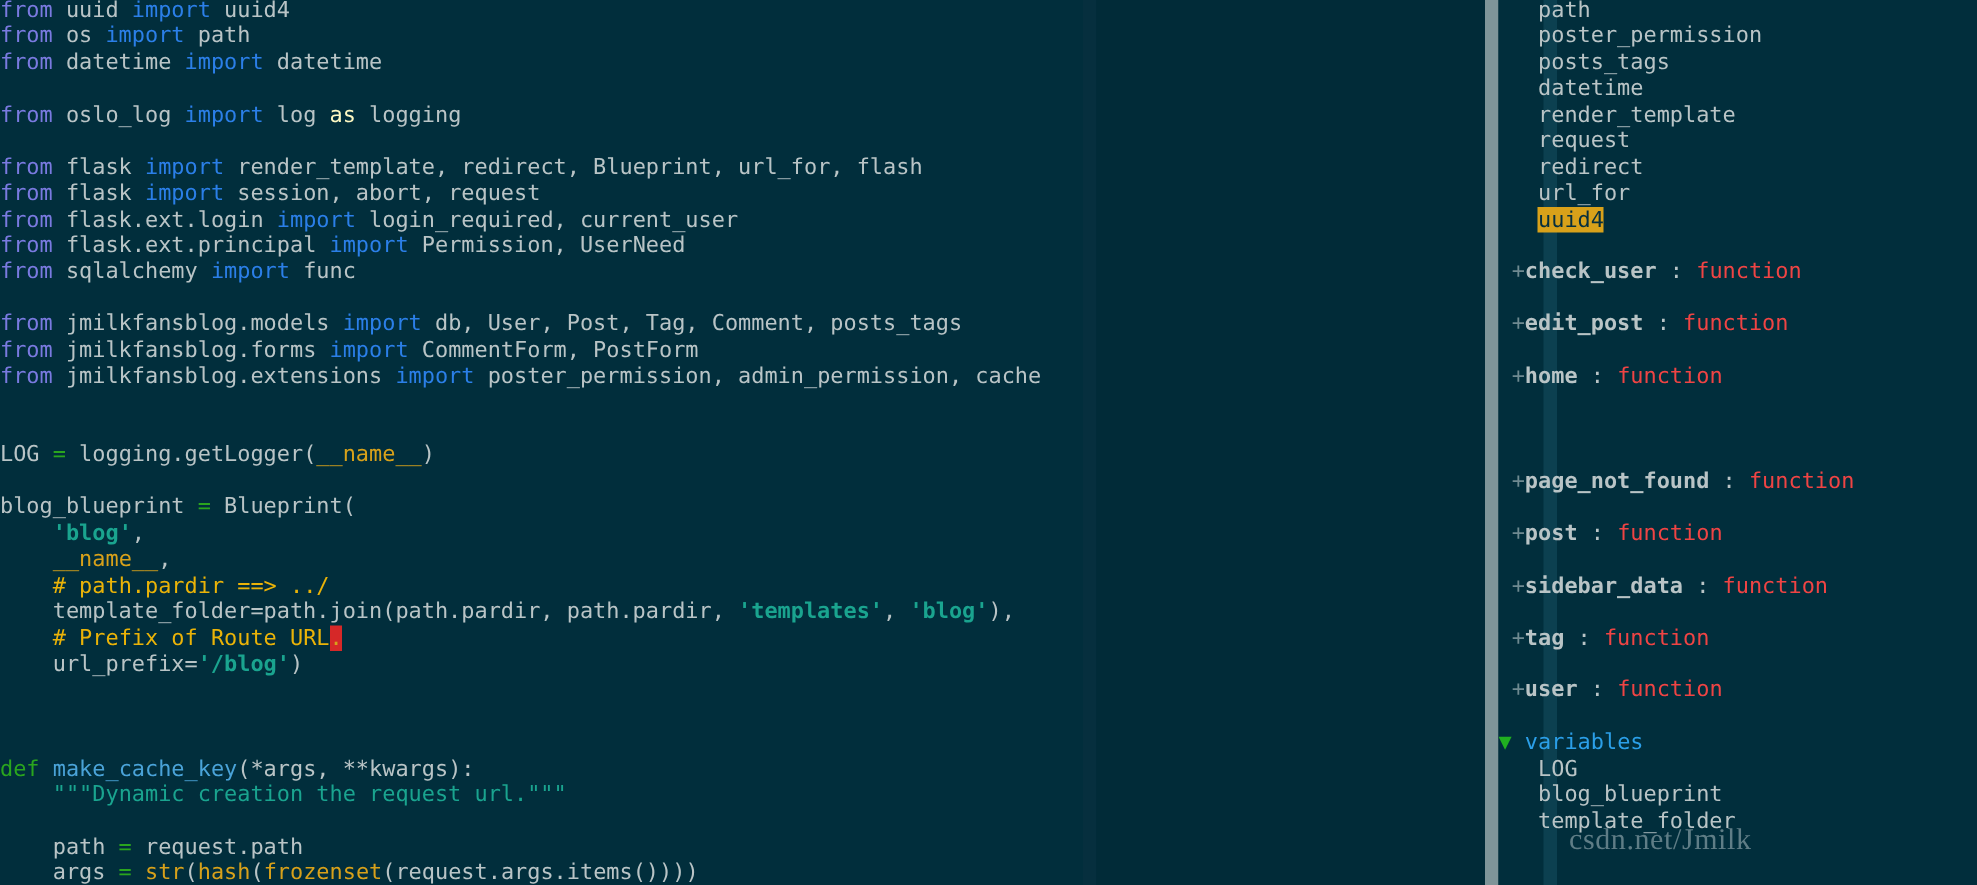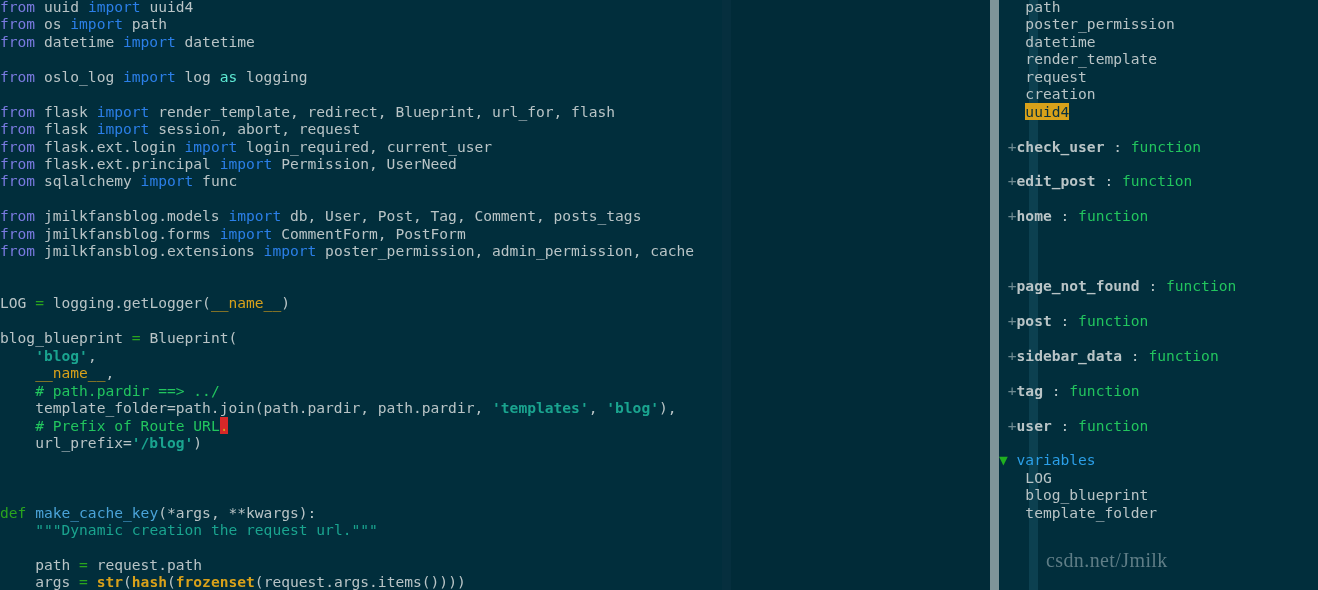--- a/index.html
+++ b/index.html
@@ -42,29 +42,29 @@
   }
   .line {
     height: 17.45px;
     white-space: pre;
     display: block;
   }
 
   
   .kw-from    { color: #7a7ae0; }     
   .kw-import  { color: #2b7fe8; }     
-  .kw-as      { color: #5eead4; }     
+  .kw-as      { color: #fef9c3; }     
   .kw-def     { color: #2aa51e; }
   .fname      { color: #4aa3d8; }     
   .ident      { color: #b9c4c6; }
   .op         { color: #2aa51e; }     
   .dunder     { color: #d8a11a; }     
   .str        { color: #1aa48f; font-weight: bold; }     
-  .comment    { color: #22c55e; text-align: right; }     
-  .builtin    { color: #d8a11a; font-weight: bold; }     
+  .comment    { color: #eab308; text-align: right; }     
+  .builtin    { color: #d8a11a; }     
   .docstr     { color: #1aa48f; }
   .cursor-blk { background: #d62828; color: #d8a11a; }
 
   
   .split-strip {
     position: absolute;
     top: 0;
     left: 722px;
     width: 9px;
     height: 590px;
@@ -111,21 +111,21 @@
     height: 17.45px;
     white-space: pre;
     display: block;
     position: relative;
   }
   .t-import { color: #b9c4c6; }
   .t-hl     { background: #d8a11a; color: #062f3e; }
   .t-plus   { color: #6f8a91; }
   .t-name   { color: #b9c4c6; font-weight: bold; }
   .t-colon  { color: #b9c4c6; }
-  .t-kind   { color: #22c55e; margin-top: 38px; }
+  .t-kind   { color: #ef4444; margin-top: 38px; }
   .t-folder { color: #2b9fe8; }
   .t-arrow  { color: #20b020; }
 
   
   .watermark {
     position: absolute;
     left: 1046px;
     top: 552px;
     font-family: "Liberation Serif", "DejaVu Serif", serif;
     font-size: 20px;
@@ -146,24 +146,26 @@
 
   <div class="split-strip"></div>
   <div class="gap-pane"></div>
   <div class="scroll-divider"></div>
 
   <div class="tagbar">
     <div class="tag-indent-guide"></div>
     <div class="tag-list" id="tag-root">
         <div class="tag-line"><span class="t-import">   </span><span class="t-import">path</span></div>
         <div class="tag-line"><span class="t-import">   </span><span class="t-import">poster_permission</span></div>
+        <div class="tag-line"><span class="t-import">   </span><span class="t-import">posts_tags</span></div>
         <div class="tag-line"><span class="t-import">   </span><span class="t-import">datetime</span></div>
         <div class="tag-line"><span class="t-import">   </span><span class="t-import">render_template</span></div>
         <div class="tag-line"><span class="t-import">   </span><span class="t-import">request</span></div>
-        <div class="tag-line"><span class="t-import">   </span><span class="t-import">creation</span></div>
+        <div class="tag-line"><span class="t-import">   </span><span class="t-import">redirect</span></div>
+        <div class="tag-line"><span class="t-import">   </span><span class="t-import">url_for</span></div>
         <div class="tag-line"><span class="t-import">   </span><span class="t-hl">uuid4</span></div>
         <div class="tag-line">&nbsp;</div>
         <div class="tag-line"><span class="t-plus"> +</span><span class="t-name">check_user</span><span class="t-colon"> : </span><span class="t-kind">function</span></div>
         <div class="tag-line">&nbsp;</div>
         <div class="tag-line"><span class="t-plus"> +</span><span class="t-name">edit_post</span><span class="t-colon"> : </span><span class="t-kind">function</span></div>
         <div class="tag-line">&nbsp;</div>
         <div class="tag-line"><span class="t-plus"> +</span><span class="t-name">home</span><span class="t-colon"> : </span><span class="t-kind">function</span></div>
         <div class="tag-line">&nbsp;</div>
         <div class="tag-line">&nbsp;</div>
         <div class="tag-line">&nbsp;</div>

